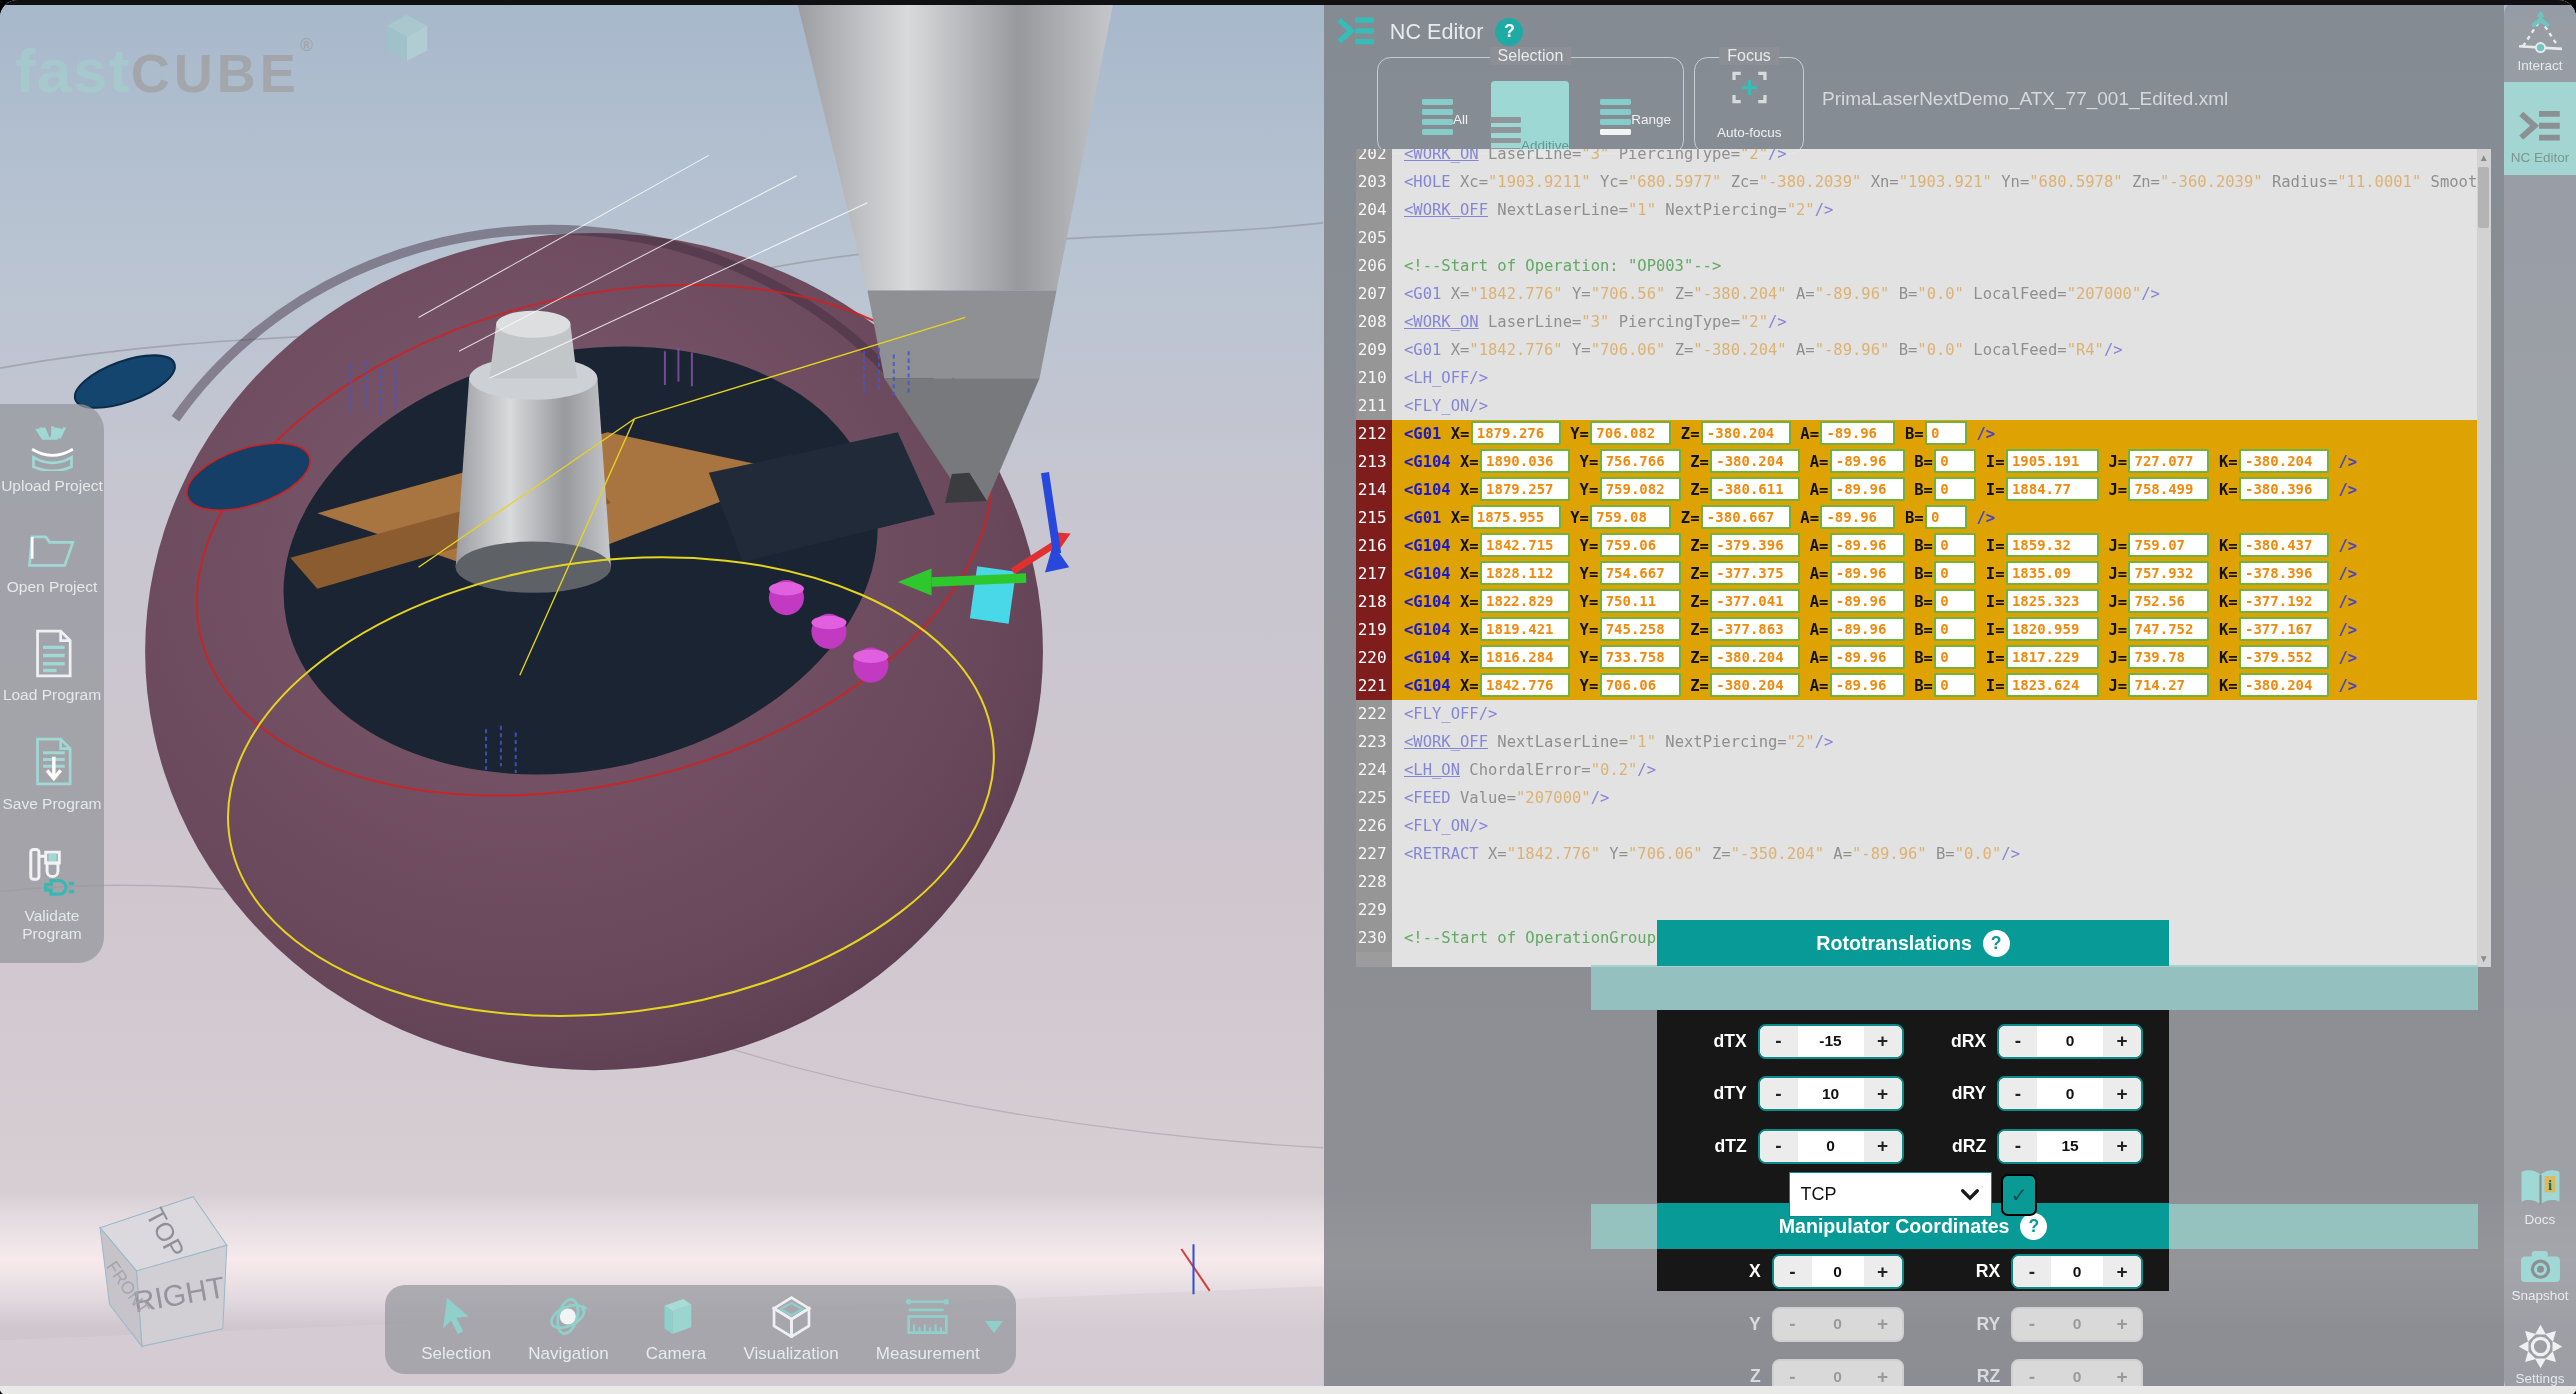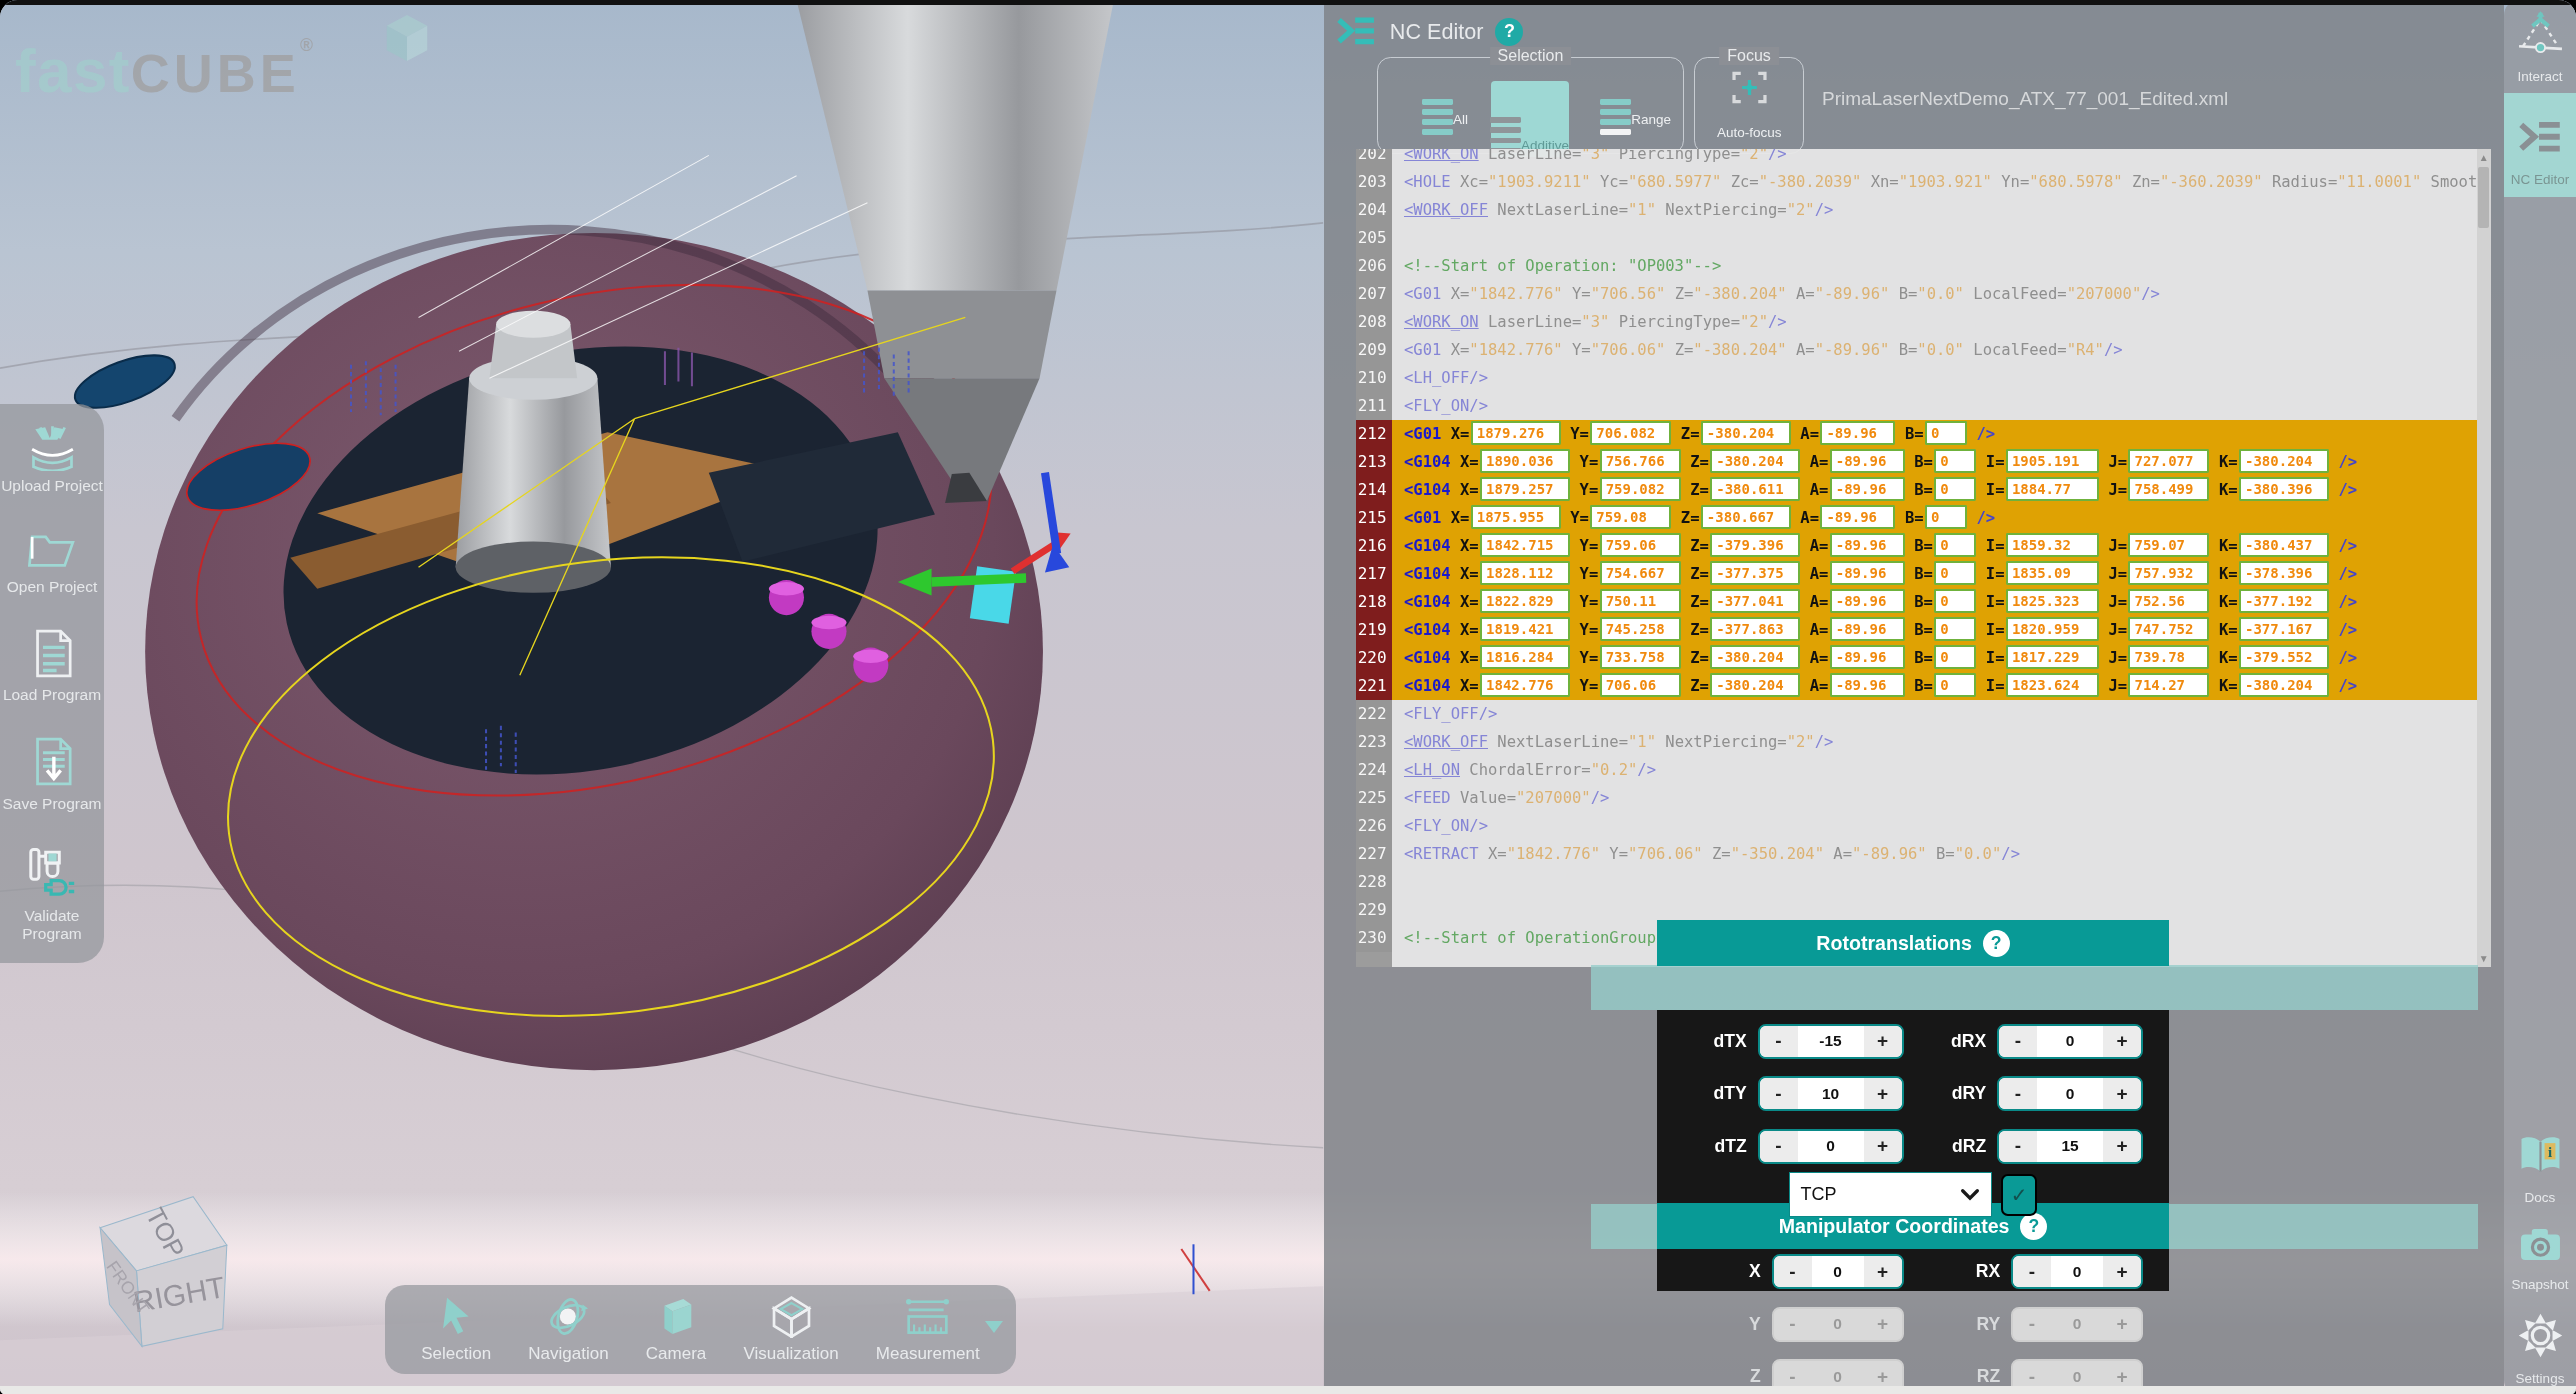--- a/index.html
+++ b/index.html
@@ -25,21 +25,21 @@
   
   #bottom-toolbar{left:385px;top:1285px;width:631px;height:89px;background:rgba(148,151,157,.72);
     border-radius:20px;z-index:20;display:flex;align-items:center;justify-content:space-around;padding:0 17.6px;box-sizing:border-box;}
   .bt-item{display:flex;flex-direction:column;align-items:center;gap:5.4px;cursor:pointer;position:relative;}
   .bt-item .lbl{color:#eef0f2;font-size:17px;opacity:.92;}
   .bt-caret{position:absolute;right:-23px;top:26px;width:0;height:0;border-left:9.5px solid transparent;
     border-right:9.5px solid transparent;border-top:12px solid #8fd0cb;}
   
   #right-sidebar{top:0;right:0;width:72px;height:1395px;background:rgba(146,150,156,.82);
     border-radius:15px 0 0 15px;z-index:40;display:flex;flex-direction:column;}
-  .rs-item{display:flex;flex-direction:column;align-items:center;gap:13px;padding:10.8px 0 9.5px;cursor:pointer;}
+  .rs-item{display:flex;flex-direction:column;align-items:center;gap:2px;padding:10.8px 0 9.5px;cursor:pointer;}
   .rs-item .lbl{color:#eef0f2;font-size:13.5px;opacity:.92;}
   .rs-item.active{background:#a3d6d2;}
   .rs-item.active .lbl{color:#77908e;}
   .rs-spacer{flex:1;}
   
   #nc-panel{top:0;left:1324px;width:1180px;height:1395px;background:rgba(124,127,133,.80);z-index:30;}
   #nc-header{position:absolute;top:12px;left:10.8px;display:flex;align-items:center;gap:12px;}
   #nc-title{color:#e8eaec;font-size:21.6px;}
   .help-badge{width:28px;height:28px;border-radius:50%;background:#20aaa6;color:#fff;font-size:18px;
     font-weight:bold;display:flex;align-items:center;justify-content:center;}

